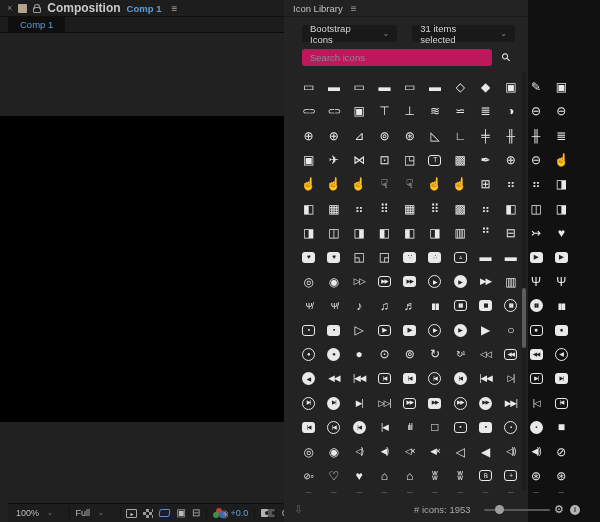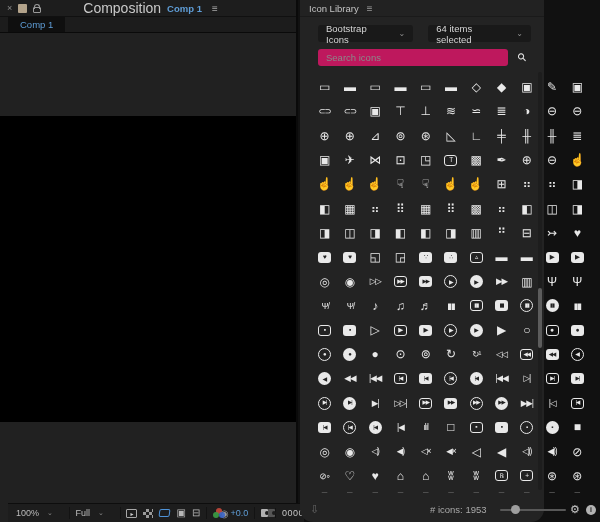--- a/index.html
+++ b/index.html
@@ -6,21 +6,21 @@
   html,body { width:600px; height:522px; overflow:hidden; background:#111; }
   body { font-family:"Liberation Sans", sans-serif; position:relative; }
 
   
   .left-panel { position:absolute; left:0; top:0; width:298px; height:522px; background:#212121; border-right:2px solid #0a0a0a; }
   .lp-tabbar { height:17px; background:#1d1d1d; border-bottom:1px solid #101010; display:flex; align-items:center; gap:6px; padding:0 7px; }
   .lp-close { color:#8a8a8a; font-size:9px; line-height:1; cursor:default; }
   .lp-square { width:9px; height:9px; background:#b3a38b; border-radius:1px; }
   .lp-lock { position:relative; width:8px; height:6px; border:1px solid #9a9a9a; border-radius:1px; margin-top:3px; }
   .lp-lock::before { content:""; position:absolute; left:0px; top:-4px; width:4px; height:4px; border:1px solid #9a9a9a; border-bottom:none; border-radius:3px 3px 0 0; }
-  .lp-title { color:#c9c9c9; font-size:14px; font-weight:normal;margin-left:36px; }
+  .lp-title { color:#c9c9c9; font-size:12px; font-weight:bold; }
   .lp-compname { color:#5f9dd6; font-size:9.5px; font-weight:bold; }
   .lp-menu { color:#a8a8a8; font-size:10px; margin-left:4px; }
   .lp-viewtab-row { height:16px; background:#1c1c1c; border-bottom:1px solid #0a0a0a; display:flex; align-items:flex-end; }
   .lp-viewtab { margin-left:8px; background:#0f0f0f; color:#5f9dd6; font-size:9.5px; padding:2px 12px 2px 12px; }
   .lp-viewport { position:absolute; left:0; top:116px; width:296px; height:306px; background:#000; }
   .lp-toolbar { position:absolute; left:8px; bottom:0; width:296px; height:19px; background:#1d1d1d; border-top:1px solid #0d0d0d; display:flex; align-items:center; font-size:9px; color:#bdbdbd; padding-left:8px; white-space:nowrap; overflow:hidden; }
   .tb-dd { display:flex; align-items:center; gap:8px; margin-right:10px; }
   .tb-chev { color:#8a8a8a; font-size:7px; }
   .tb-sep { width:1px; height:12px; background:#131313; margin:0 6px; }
   .tb-icons { display:flex; align-items:center; gap:6px; }
@@ -36,21 +36,21 @@
   .tb-rgb i:nth-child(2){ background:#3d9e46; left:0; top:4px; }
   .tb-rgb i:nth-child(3){ background:#3c66c9; left:6px; top:4px; }
   .tb-aperture { color:#9a9a9a; font-size:10px; }
   .tb-exposure { color:#5f9dd6; font-size:9px; margin-left:2px; }
   .tb-cam { position:relative; width:12px; height:8px; background:#b2b2b2; border-radius:1px; }
   .tb-cam::after { content:""; position:absolute; left:4px; top:2px; width:4px; height:4px; border-radius:50%; background:#1d1d1d; }
   .tb-cam.dim { background:#555; }
   .tb-timecode { margin-left:auto; color:#c6c6c6; letter-spacing:.5px; padding-left:6px; border-left:1px solid #131313; }
 
   
-  .right-panel { position:absolute; left:300px; top:0; width:244px; height:522px; background:#232323;border-radius:13px; }
+  .right-panel { position:absolute; left:284px; top:0; width:244px; height:522px; background:#232323; }
   .rp-header { height:17px; display:flex; align-items:center; gap:8px; padding:0 9px; border-bottom:1px solid #1a1a1a; background:#222; }
   .rp-title { color:#c3c3c3; font-size:9.5px; }
   .rp-menu { color:#9a9a9a; font-size:10px; }
   .rp-controls { display:flex; gap:15px; padding:8px 13px 0 18px; }
   .dropdown { height:17px; background:#191919; border-radius:3px; display:flex; align-items:center; justify-content:space-between; padding:0 8px; color:#d6d6d6; font-size:9.5px;gap:16px; }
   .dd-library { width:122px; }
   .dd-items { width:132px; }
   .dd-chev { color:#8f8f8f; font-size:8px; margin-left:6px; }
   .rp-searchrow { display:flex; align-items:center; gap:6px; padding:7px 13px 0 18px; }
   .search-box { width:238px; height:17px; background:#be185d; border-radius:3px; border:none; color:#d0d0d0; font-size:9.5px; padding:0 8px; font-family:"Liberation Sans", sans-serif; }
@@ -138,21 +138,21 @@
     <div class="rp-header">
       <span class="rp-title">Icon Library</span>
       <span class="rp-menu">≡</span>
     </div>
     <div class="rp-controls">
       <div class="dropdown dd-library">
         <span>Bootstrap Icons</span>
         <span class="dd-chev">⌄</span>
       </div>
       <div class="dropdown dd-items">
-        <span>64 items selected</span>
+        <span>31 items selected</span>
         <span class="dd-chev">⌄</span>
       </div>
     </div>
     <div class="rp-searchrow">
       <input class="search-box" type="text" placeholder="Search icons" style="">
       <div class="search-btn">
         <span>⚲</span>
       </div>
     </div>
 

